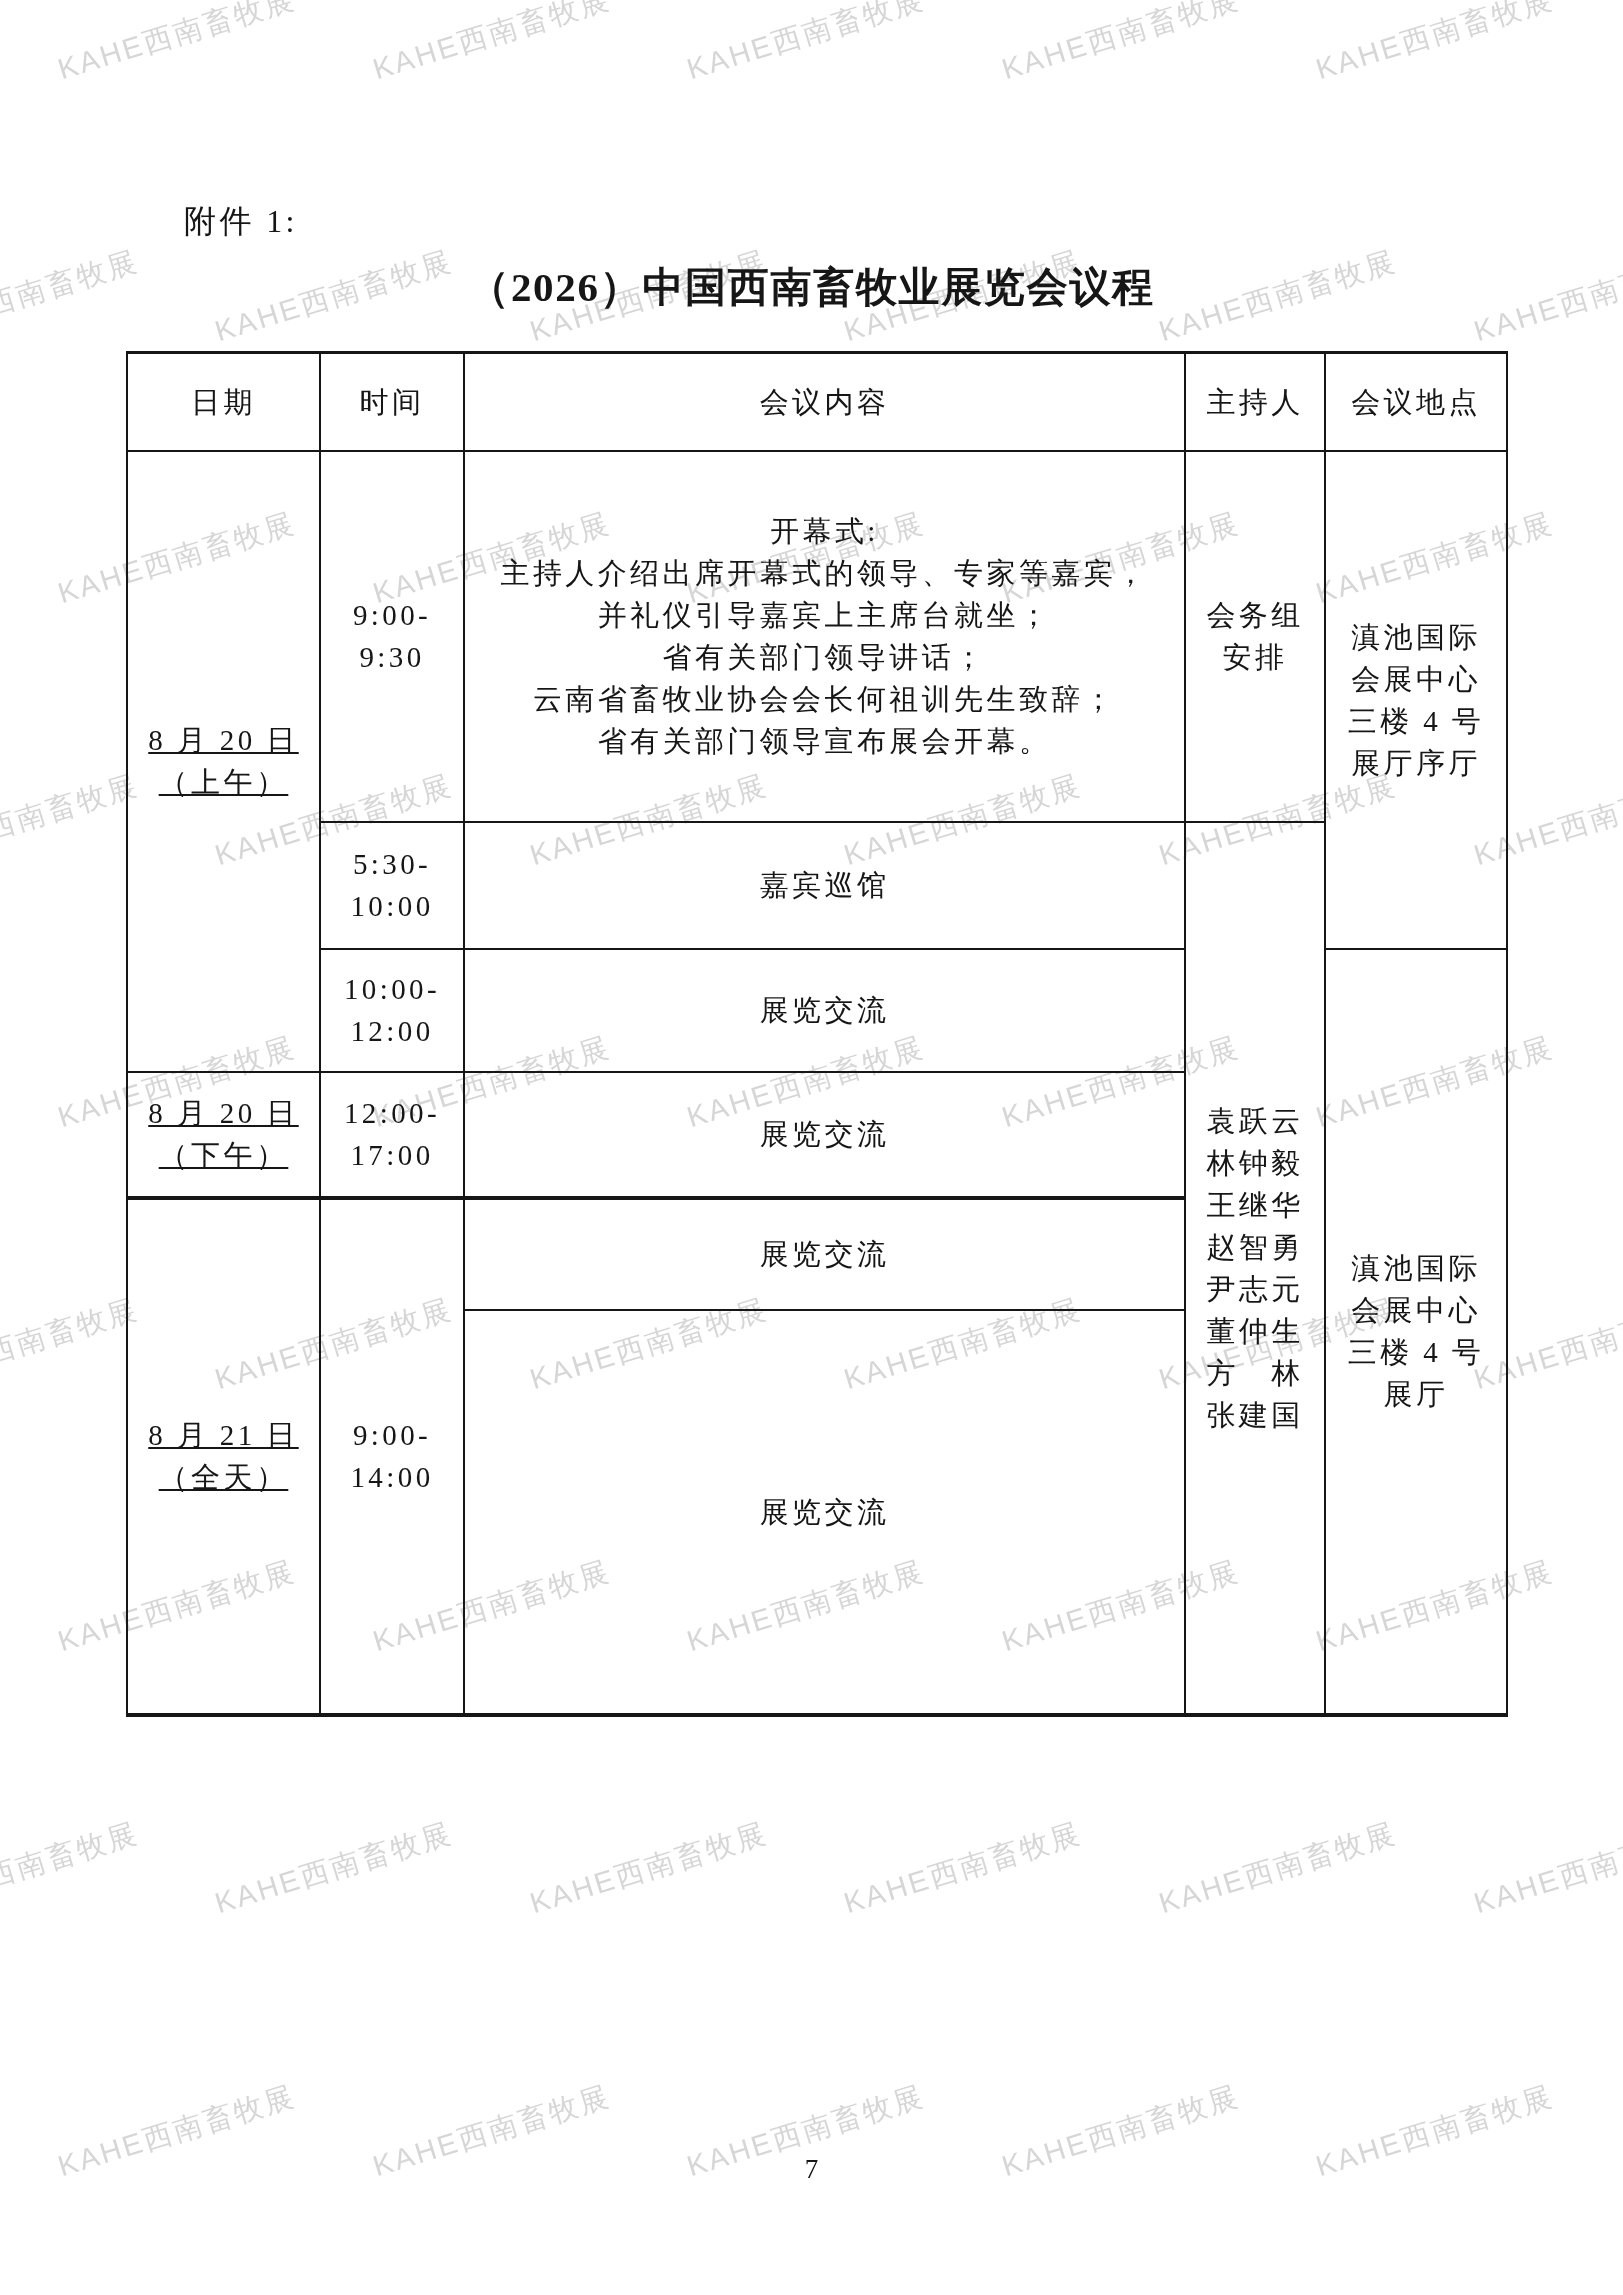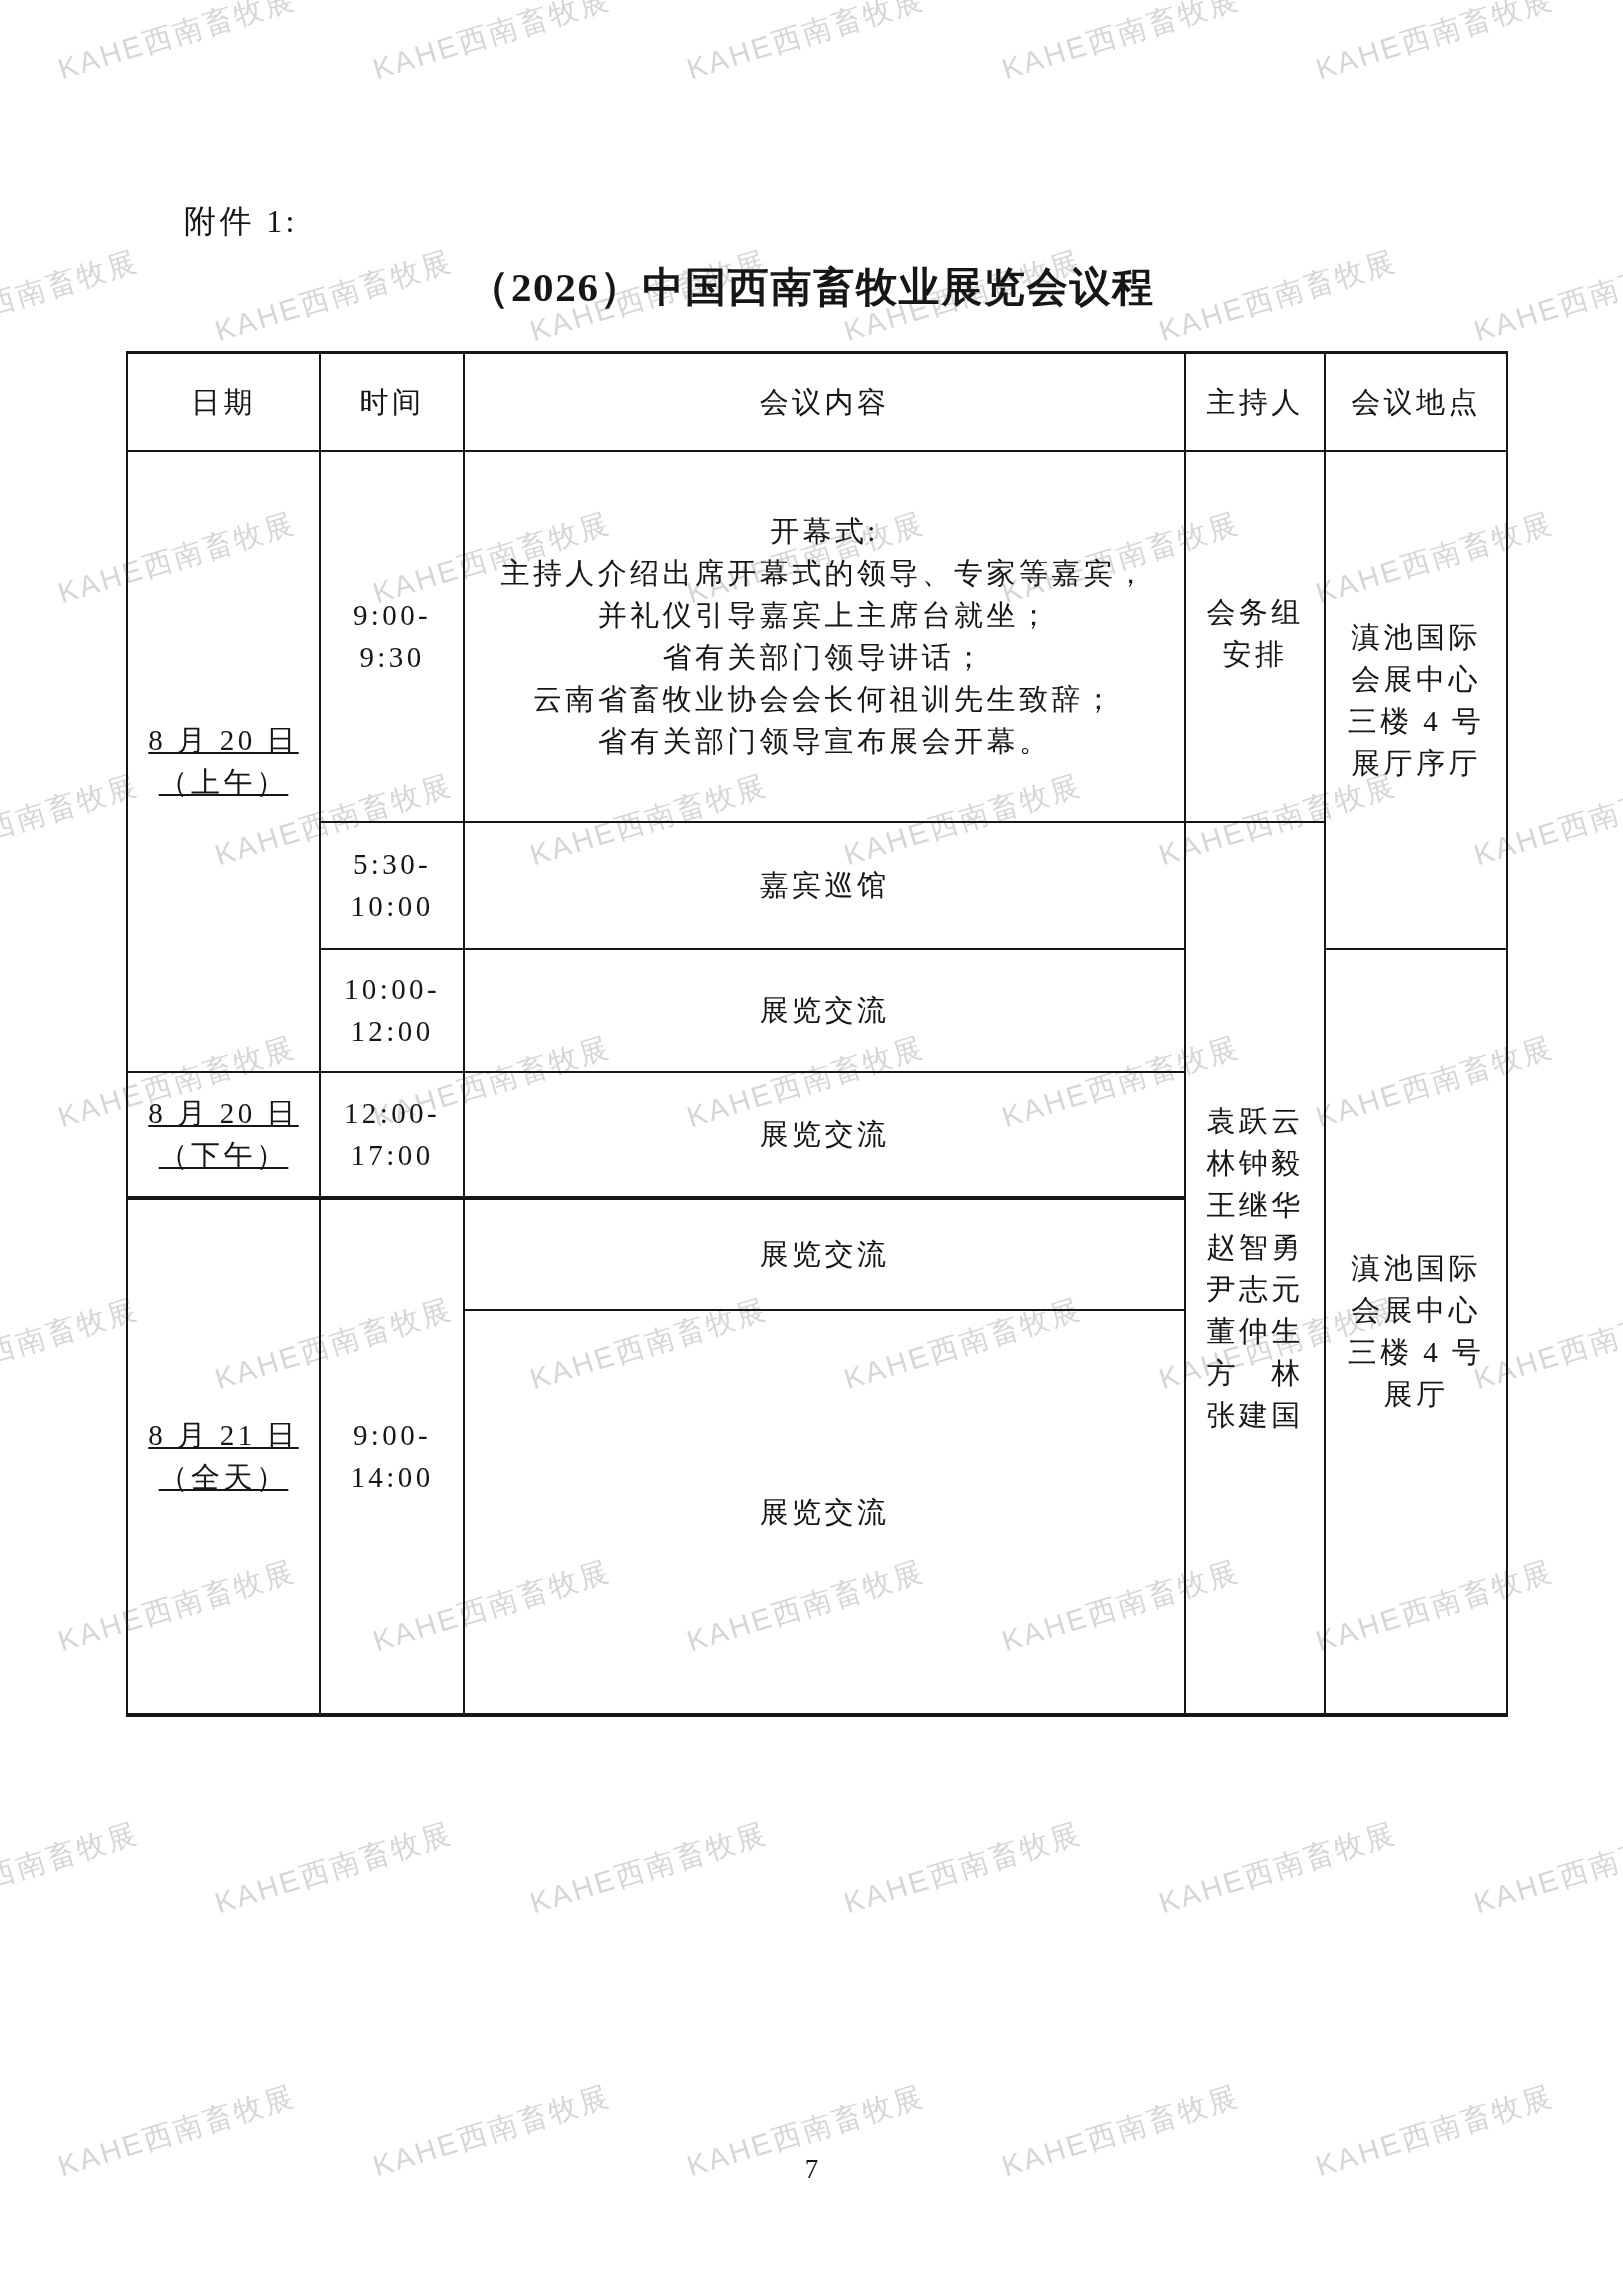--- a/index.html
+++ b/index.html
@@ -32,21 +32,21 @@
     border:2.5px solid #161616; padding:15px; vertical-align:middle; text-align:center;
     font-size:29px; line-height:42px; letter-spacing:3.4px; white-space:pre-line;
   }
   td.hdr { letter-spacing:4.2px; }
   td.datec { line-height:56px; letter-spacing:1.7px;text-decoration:underline; }
   td.timec { font-size:32px; line-height:40px; letter-spacing:0.8px; white-space:pre-line; }
   td.open {
     text-align:left; padding-left:15px; line-height:42px; letter-spacing:2.5px;margin-top:32px;
   }
   td.evt { letter-spacing:4.2px; }
-  td.host1 { line-height:45px; letter-spacing:2.5px;font-family:Liberation Mono, monospace; }
+  td.host1 { line-height:45px; letter-spacing:2.5px; }
   td.host2 {
     vertical-align:top; padding-top:48px; line-height:71px; letter-spacing:2.5px;
   }
   td.loc { text-align:left; padding-left:15px; letter-spacing:3.4px; }
   td.loc1 { line-height:47px; }
   td.loc2 { vertical-align:top; padding-top:182px; line-height:42px; }
   td.date-allday { vertical-align:top; padding-top:91px; }
   td.time-allday { vertical-align:top; padding-top:108px; }
   td.evt-last { vertical-align:top; padding-top:59px; }
   tr.thickrow > td { border-bottom-width:4.2px; }

